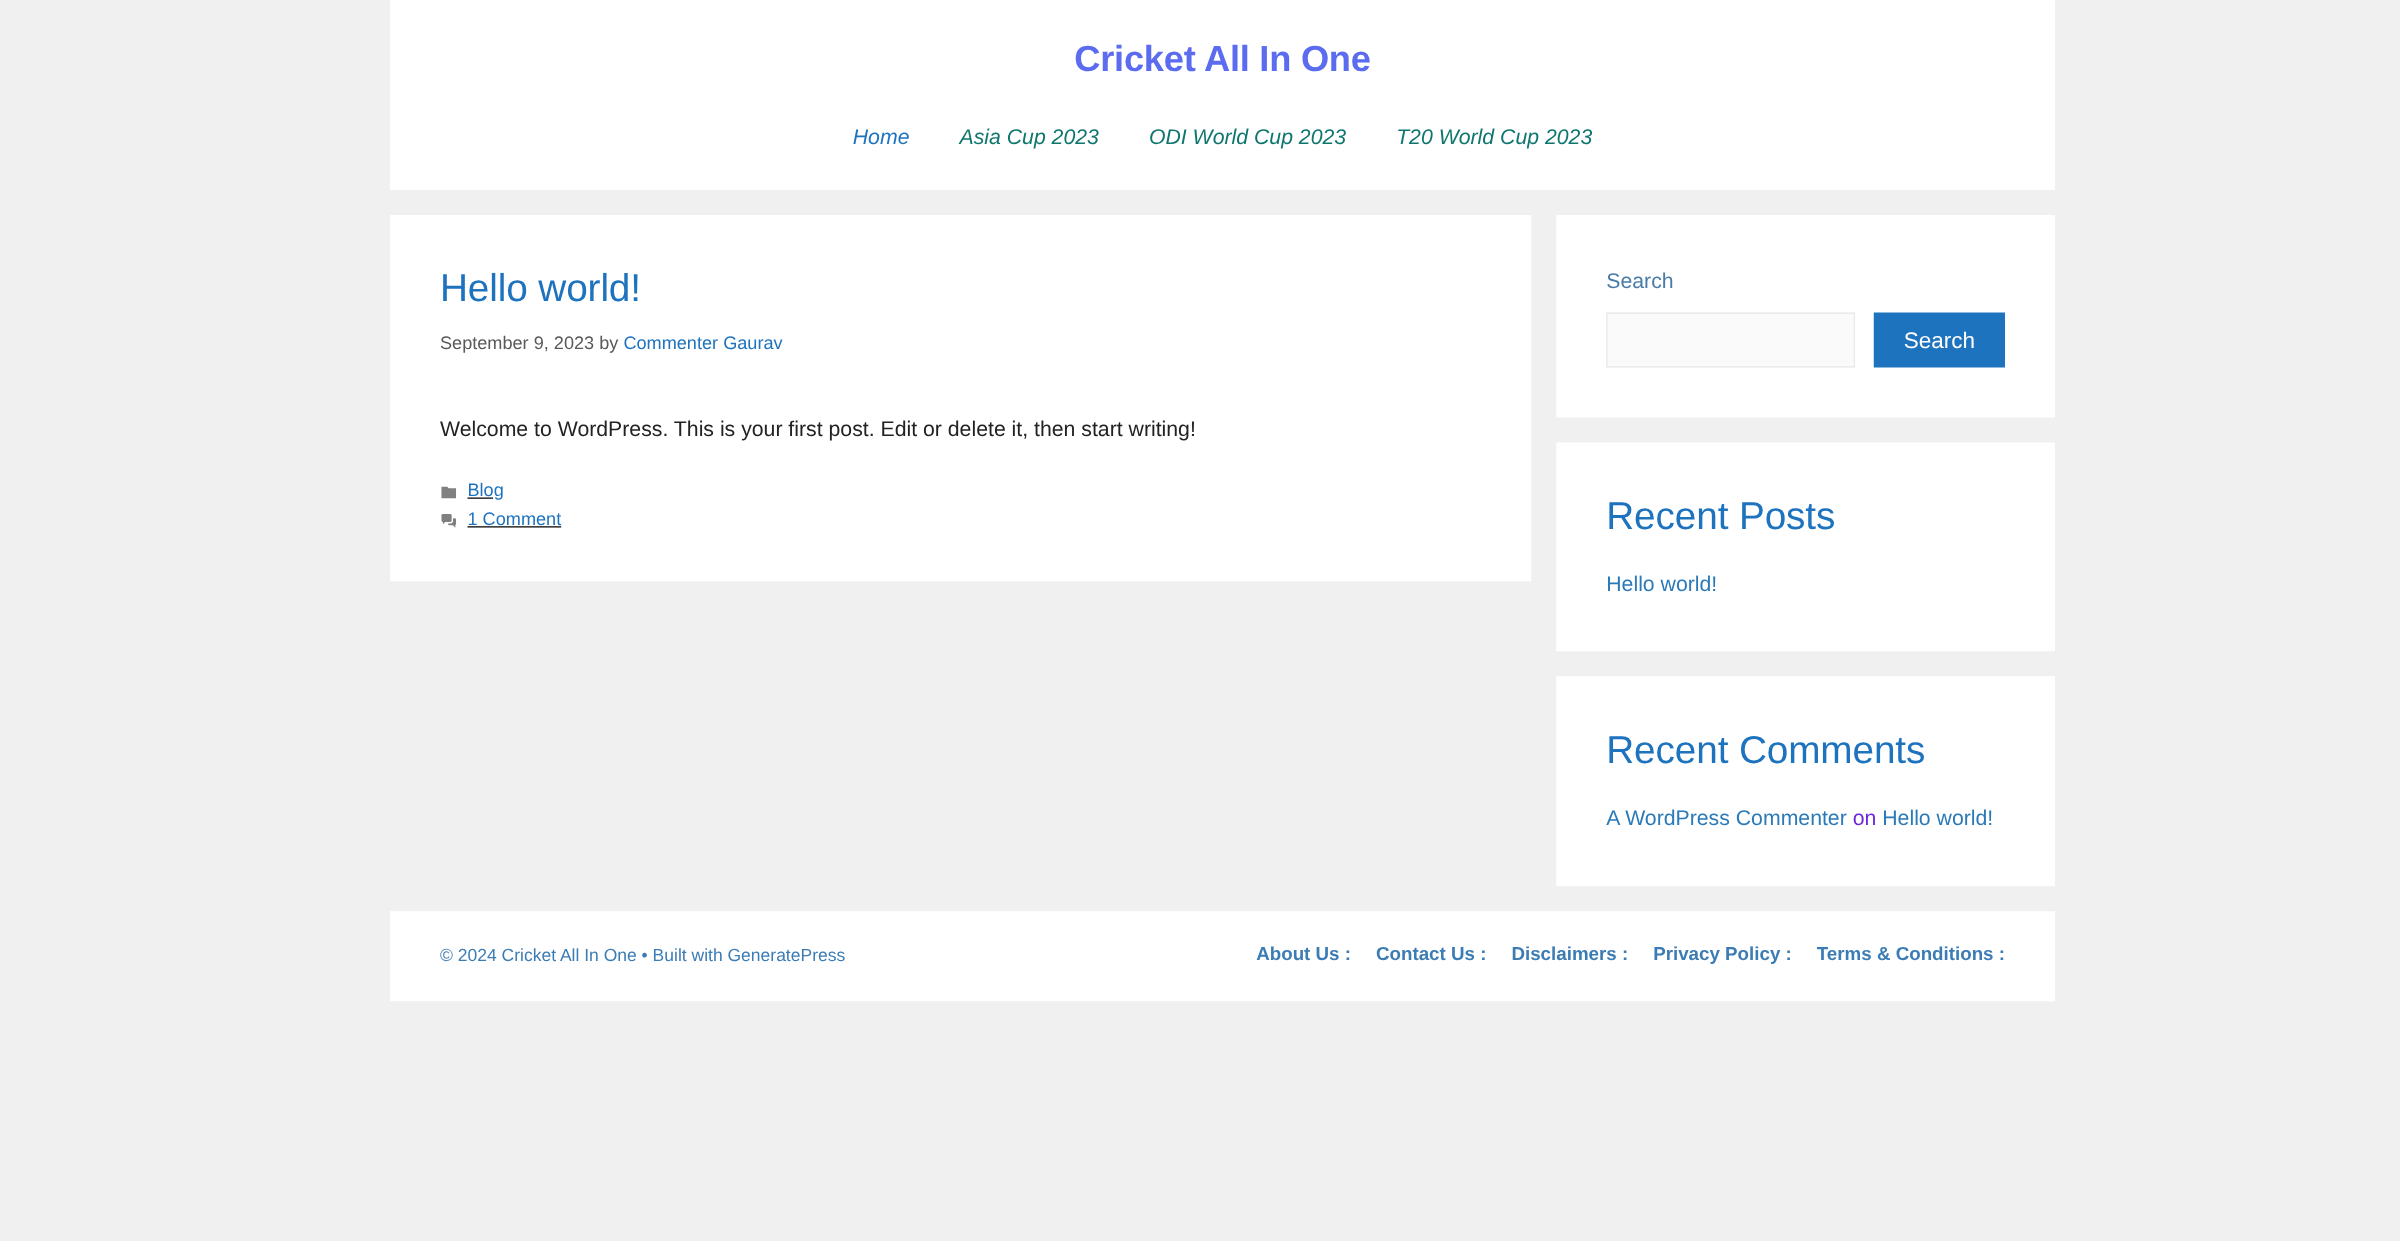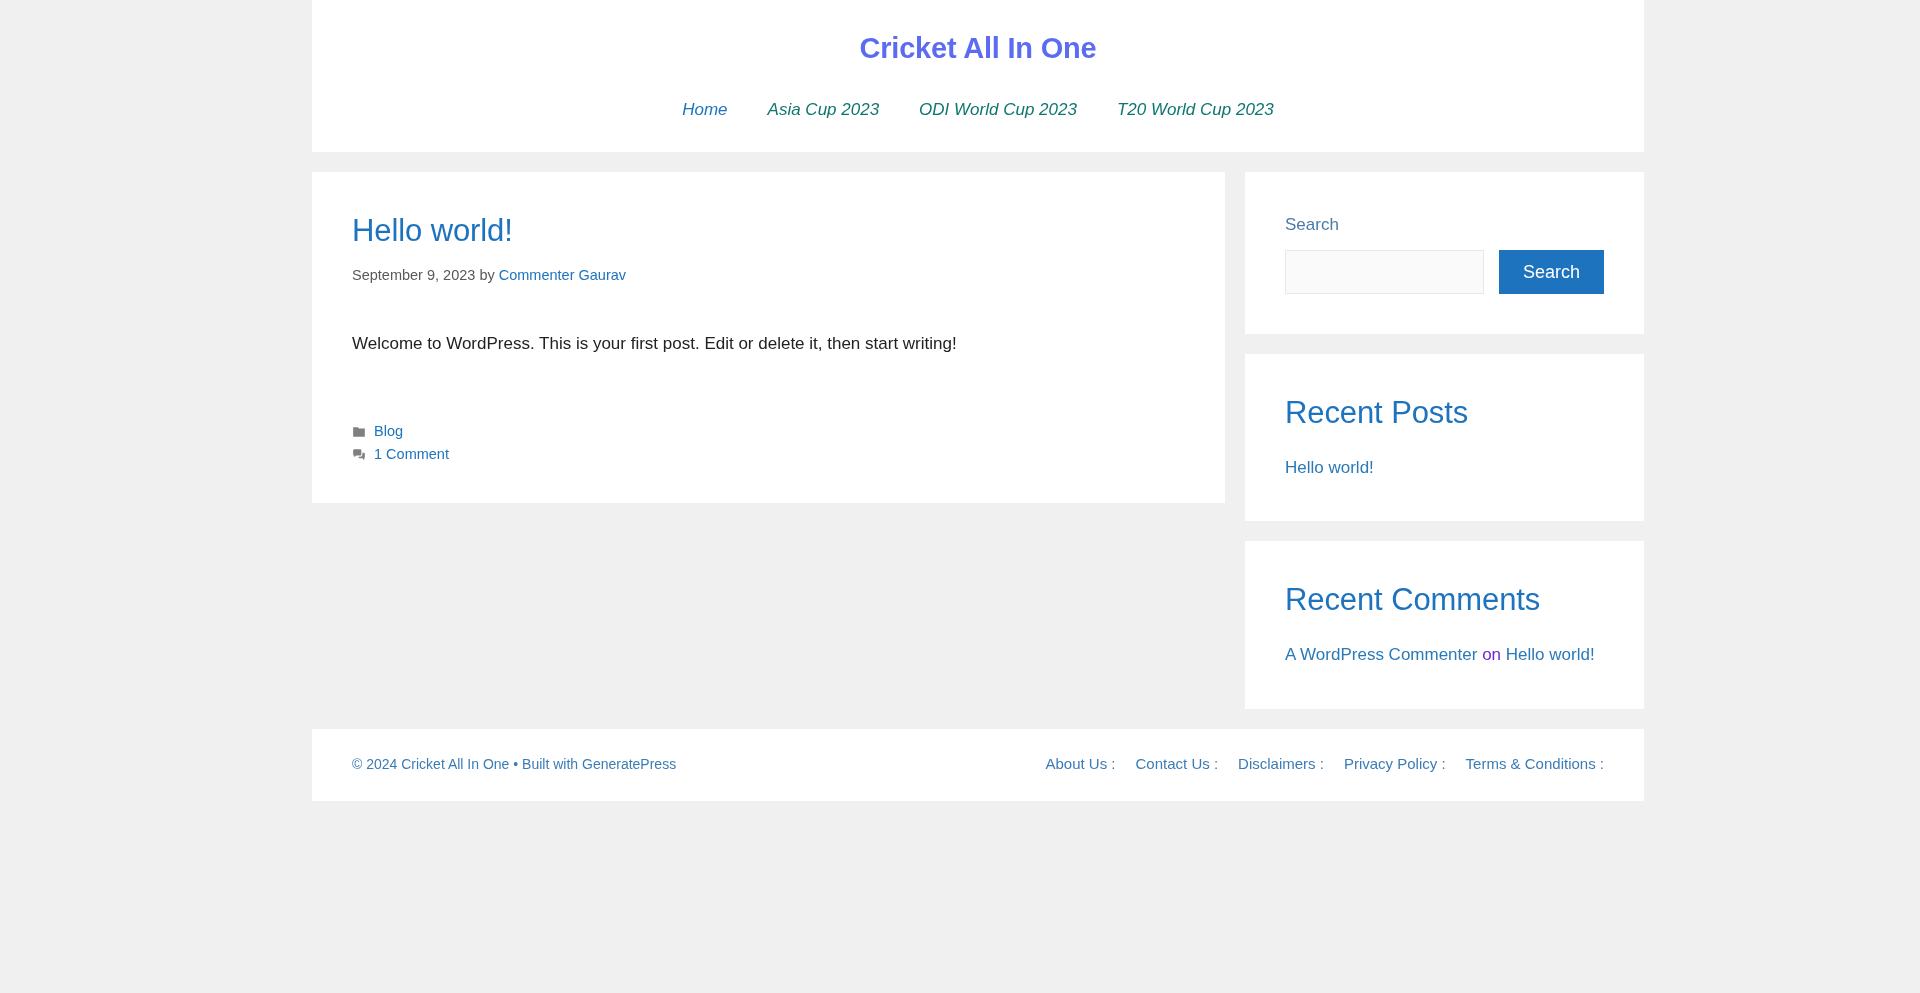--- a/index.html
+++ b/index.html
@@ -112,23 +112,24 @@
   }
 
   .entry-content {
     margin-top: 43px;
     font-size: 17px;
     line-height: 1.6;
     color: #222222;
   }
 
   .entry-footer {
-    margin-top: 64px;
+    margin-top: 26px;
     font-size: 14.5px;
     line-height: 1.45;
+    text-decoration: underline;
   }
 
   .meta-row {
     display: flex;
     align-items: center;
     gap: 8px;
     margin-bottom: 2px;
   }
 
   .meta-row a {
@@ -255,20 +256,21 @@
   }
 
   .footer-nav a {
     font-size: 15px;
     line-height: 1.5;
     color: #3c7cb5;
     text-decoration: none;
     padding: 0 10px;
     white-space: nowrap;
     cursor: pointer;
+    font-weight: bold;
   }
   .footer-nav a:last-child { padding-right: 0; }
 </style>
 </head>
 <body>
 
 <div class="page">
   <div class="container">
 
     <header class="site-header">

